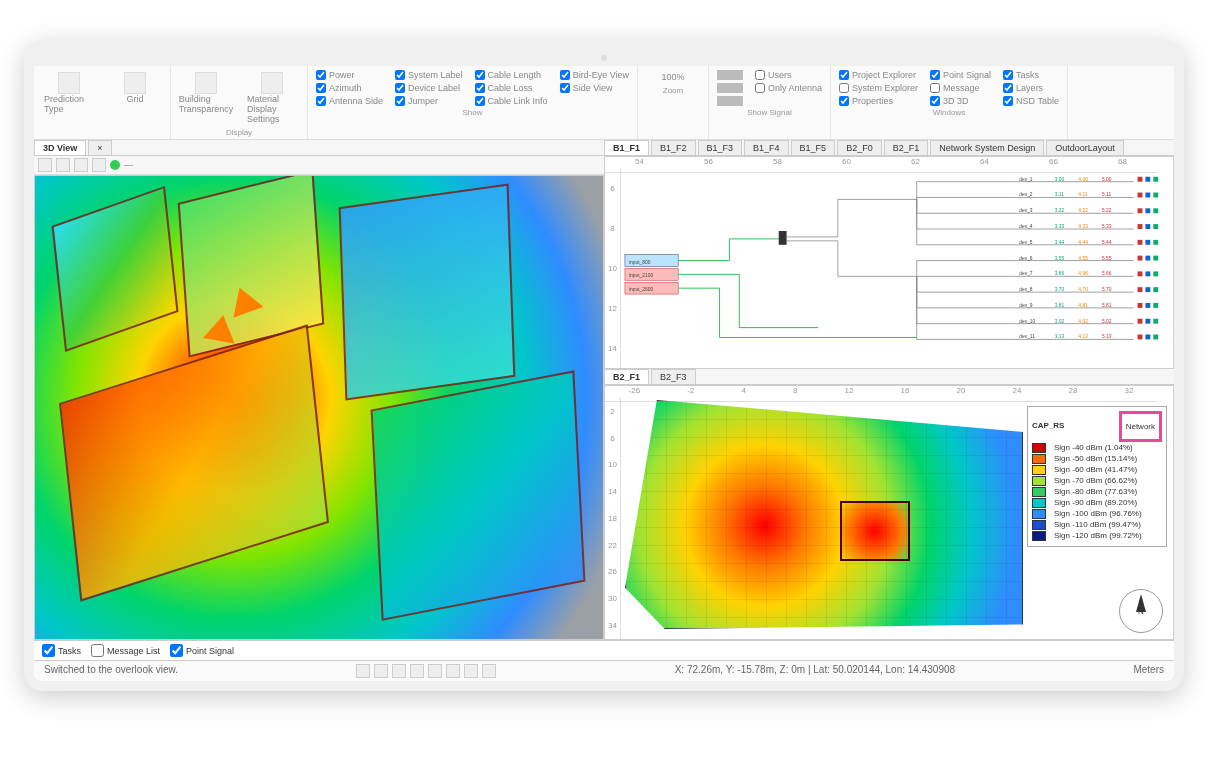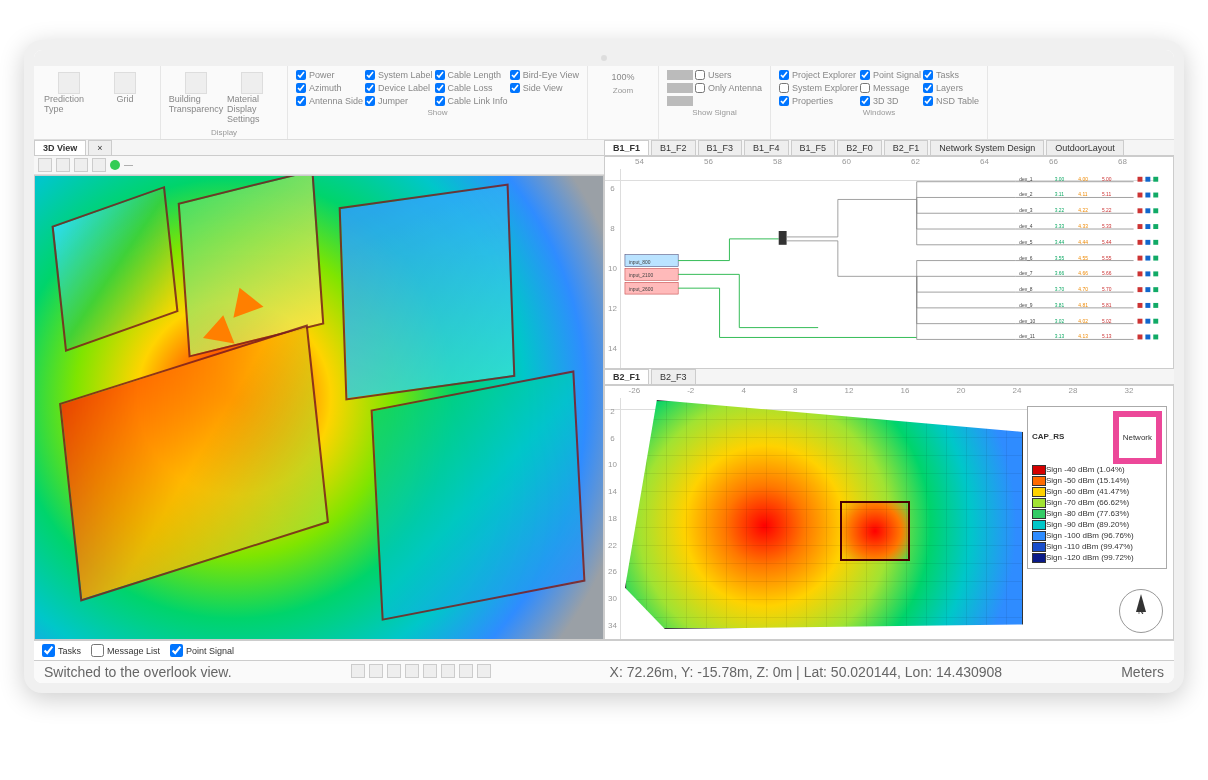--- a/index.html
+++ b/index.html
@@ -8,21 +8,21 @@
 .laptop { width: 1160px; margin: 40px auto; border: 10px solid #f0f0f0; border-radius: 18px; background: #fff; box-shadow: 0 6px 26px rgba(0,0,0,.2); overflow: hidden; }
 .notch { height: 16px; background: #f0f0f0; display: flex; justify-content: center; align-items: center; }
 .notch .cam { width: 6px; height: 6px; border-radius: 50%; background: #ddd; }
 
 .menubar { display: flex; gap: 14px; padding: 4px 10px 0; border-bottom: 1px solid #e0e0e0; }
 .menubar span { padding: 3px 6px; cursor: pointer; }
 .menubar span.active { font-weight: bold; border-bottom: 2px solid #333; }
 
 .ribbon { display: flex; border-bottom: 1px solid #ddd; background:#fafafa; font-size: 9px; }
 .rgroup { border-right: 1px solid #e6e6e6; padding: 4px 8px 2px; display: flex; flex-direction: column; }
-.rgroup .items { display: flex; gap: 2px; align-items: flex-start; }
+.rgroup .items { display: flex; gap: 12px; align-items: flex-start; }
 .rbtn { display: flex; flex-direction: column; align-items: center; width: 54px; padding: 2px; color:#888; }
 .rbtn .ico { width: 22px; height: 22px; background: #eee; border:1px solid #ddd; }
 .rchk { display: flex; align-items: center; gap: 3px; white-space: nowrap; color:#888; }
 .rchk input { width:10px; height:10px; }
 .rgroup-title { text-align:center; color:#999; margin-top:2px; font-size:8px; }
 .col { display:flex; flex-direction:column; gap:3px; }
 
 .workspace { display:flex; height: 500px; }
 .pane { border:1px solid #ccc; position:relative; overflow:hidden; }
 .tabs { display:flex; gap:2px; background:#f5f5f5; border-bottom:1px solid #ccc; font-size:9px; }
@@ -40,48 +40,48 @@
 .b2{top:2%;left:26%;width:24%;height:34%;transform:skewY(-10deg) rotate(-4deg);background:linear-gradient(150deg,#52e06a,#ffe74a);}
 .b3{top:4%;left:54%;width:30%;height:42%;transform:skewY(-6deg) rotate(-2deg);background:linear-gradient(160deg,#2f9dff,#35e0d4);}
 .b4{top:40%;left:6%;width:44%;height:44%;transform:skewY(-12deg) rotate(-6deg);background:linear-gradient(130deg,#ff2a00,#ffb400,#a1e332);}
 .b5{top:46%;left:60%;width:36%;height:46%;transform:skewY(-8deg) rotate(-3deg);background:linear-gradient(140deg,#00d46b,#00c7c9,#2f8cff);}
 .ant { position:absolute; width:0;height:0;border-left:16px solid transparent;border-right:16px solid transparent;border-bottom:26px solid #ff7f00; }
 .ant1{top:24%;left:34%;transform:rotate(-20deg);}
 .ant2{top:30%;left:30%;transform:rotate(10deg);}
 
 .network { flex:1; background:#fff; position:relative; }
 .ruler { position:absolute; font-size:8px; color:#999; }
-.ruler.top{top:0;left:0;right:16px;height:24px;border-bottom:1px solid #ddd;display:flex;justify-content:space-around;}
+.ruler.top{top:0;left:0;right:16px;height:16px;border-bottom:1px solid #ddd;display:flex;justify-content:space-around;}
 .ruler.left{top:12px;left:0;bottom:0;width:16px;border-right:1px solid #ddd;display:flex;flex-direction:column;justify-content:space-around;align-items:center;}
 .netbody{position:absolute;top:12px;left:16px;right:0;bottom:0;}
 svg.tree{width:100%;height:100%;}
 .src-box{fill:#ffbaba;stroke:#b33;stroke-width:.5;}
 .src-box2{fill:#bae3ff;stroke:#336;stroke-width:.5;}
 .wire{stroke:#33bb55;stroke-width:1;fill:none;}
 .wire2{stroke:#888;stroke-width:.8;fill:none;}
 .node-lbl{font-size:5px;fill:#444;}
 .node-val{font-size:5px;}
 
 .floor { flex:1; background:#fff; position:relative; }
 .floorplan { position:absolute; top:14px; left:20px; right:150px; bottom:10px; background: radial-gradient(circle at 35% 55%, #ff0000 0%, #ff7800 14%, #ffd200 28%, #a1e332 44%, #00d46b 58%, #00c7c9 72%, #2f8cff 88%); clip-path: polygon(0 82%, 8% 0, 100% 14%, 100% 98%, 10% 100%); border:1px solid #333; }
 .floorplan::after { content:""; position:absolute; inset:0; background:
   linear-gradient(#0003 0 1px,transparent 1px 100%) 0 0/100% 18px,
   linear-gradient(90deg,#0003 0 1px,transparent 1px 100%) 0 0/20px 100%; opacity:.35; }
 .hot2{position:absolute;top:44%;left:54%;width:70px;height:60px;background:radial-gradient(circle,#ff0000,#ff7800 60%,transparent);border:2px solid #4a0000;}
 
 .legend { position:absolute; top:20px; right:6px; width:140px; background:#fff; border:1px solid #aaa; padding:4px; font-size:8px; }
 .legend .title{font-weight:bold;margin-bottom:2px;}
-.legend .row{display:flex;align-items:center;gap:0;margin:1px 0;}
+.legend .row{display:flex;align-items:center;gap:8px;margin:1px 0;}
 .legend .sw{width:14px;height:10px;border:1px solid #333;}
 .compass{position:absolute;bottom:6px;right:10px;width:44px;height:44px;border:1px solid #999;border-radius:50%;display:flex;align-items:center;justify-content:center;font-size:8px;}
 .compass::before{content:"";position:absolute;width:0;height:0;border-left:5px solid transparent;border-right:5px solid transparent;border-bottom:18px solid #333;top:4px;}
 
 .bottom-tabs { display:flex; gap:10px; padding:3px 8px; border-top:1px solid #ccc; font-size:9px;}
 .bottom-tabs label{display:flex;align-items:center;gap:3px;}
-.status { display:flex; justify-content:space-between; padding:3px 10px; border-top:1px solid #ccc; font-size:14px; color:#666; background:#fafafa;}
+.status { display:flex; justify-content:space-between; padding:3px 10px; border-top:1px solid #ccc; font-size:10px; color:#666; background:#fafafa;}
 .status .tools{display:flex;gap:4px;}
 .status .tools span{width:14px;height:14px;background:#eee;border:1px solid #ccc;}
 </style>
 </head>
 <body>
 
 <div class="laptop">
   <div class="notch">
       <div class="cam"></div>
     </div>
@@ -446,21 +446,21 @@
             <span>26</span>
             <span>30</span>
             <span>34</span>
           </div>
         <div class="floorplan">
           <div class="hot2"></div>
         </div>
         <div class="legend">
           <div style="display:flex;justify-content:space-between;align-items:center">
             <span class="title">CAP_RS</span>
-            <span style="border:6px solid #ec4899;padding:16px 4px">Network</span>
+            <span style="border:3px solid #ec4899;padding:8px 4px">Network</span>
           </div>
           <div id="legend-rows">
               <div class="row">
                 <span class="sw" style="background:#d40000"></span>
                 <span>Sign -40 dBm  (1.04%)</span>
               </div>
               <div class="row">
                 <span class="sw" style="background:#ff6a00"></span>
                 <span>Sign -50 dBm  (15.14%)</span>
               </div>

